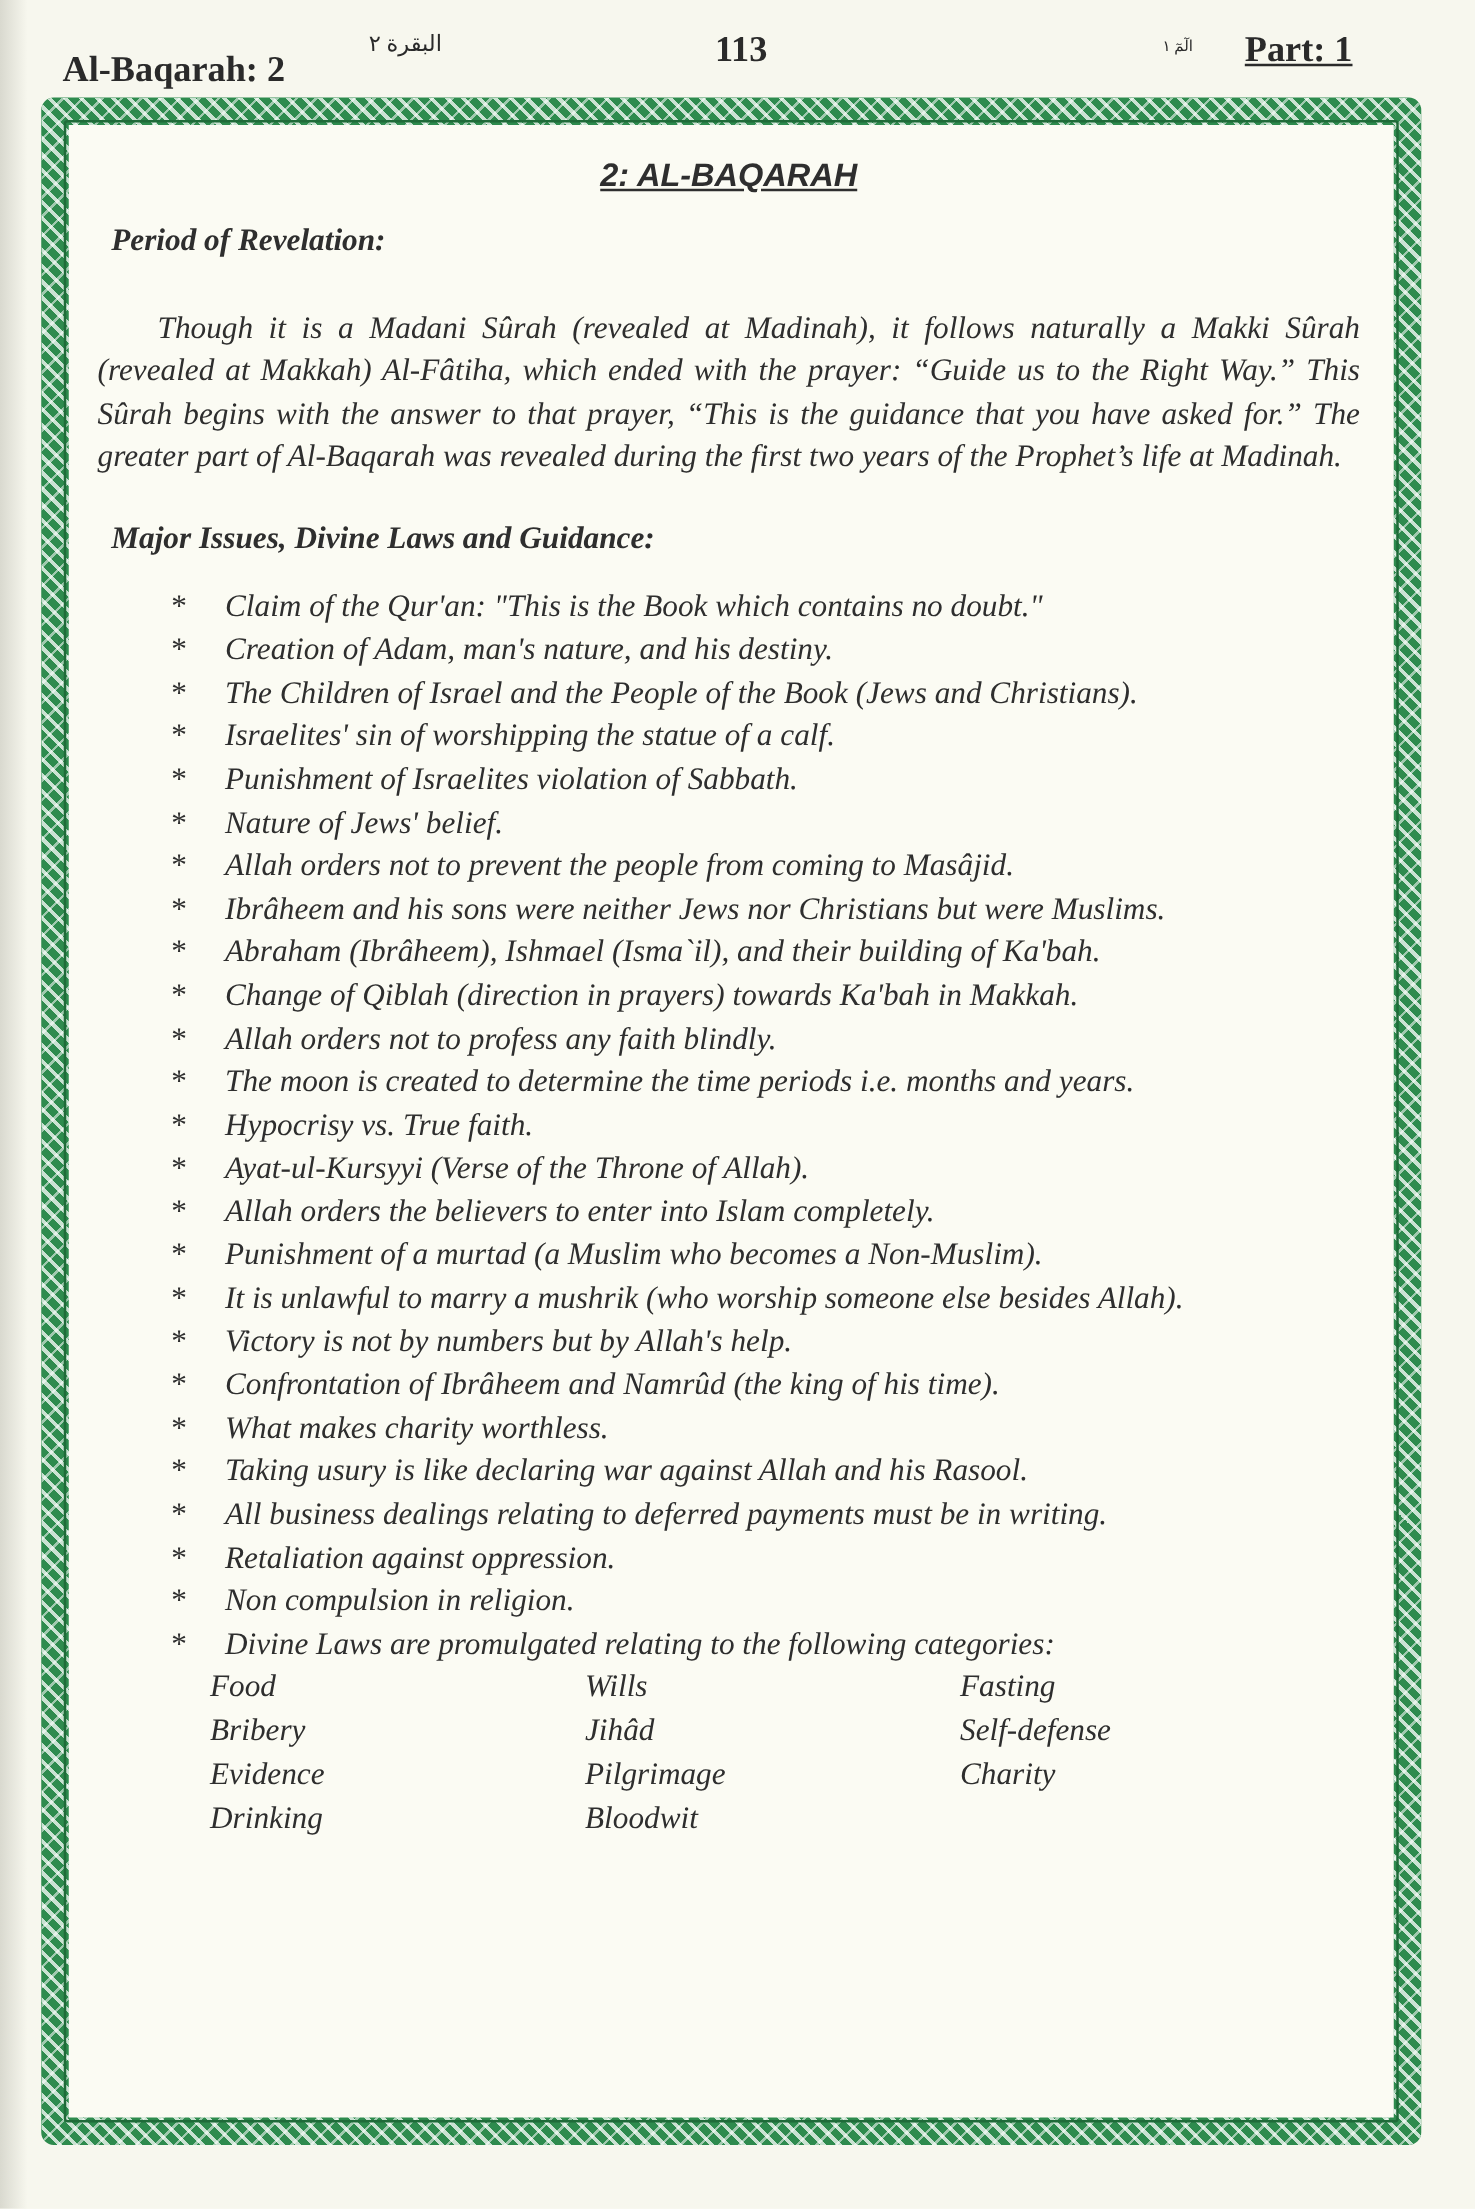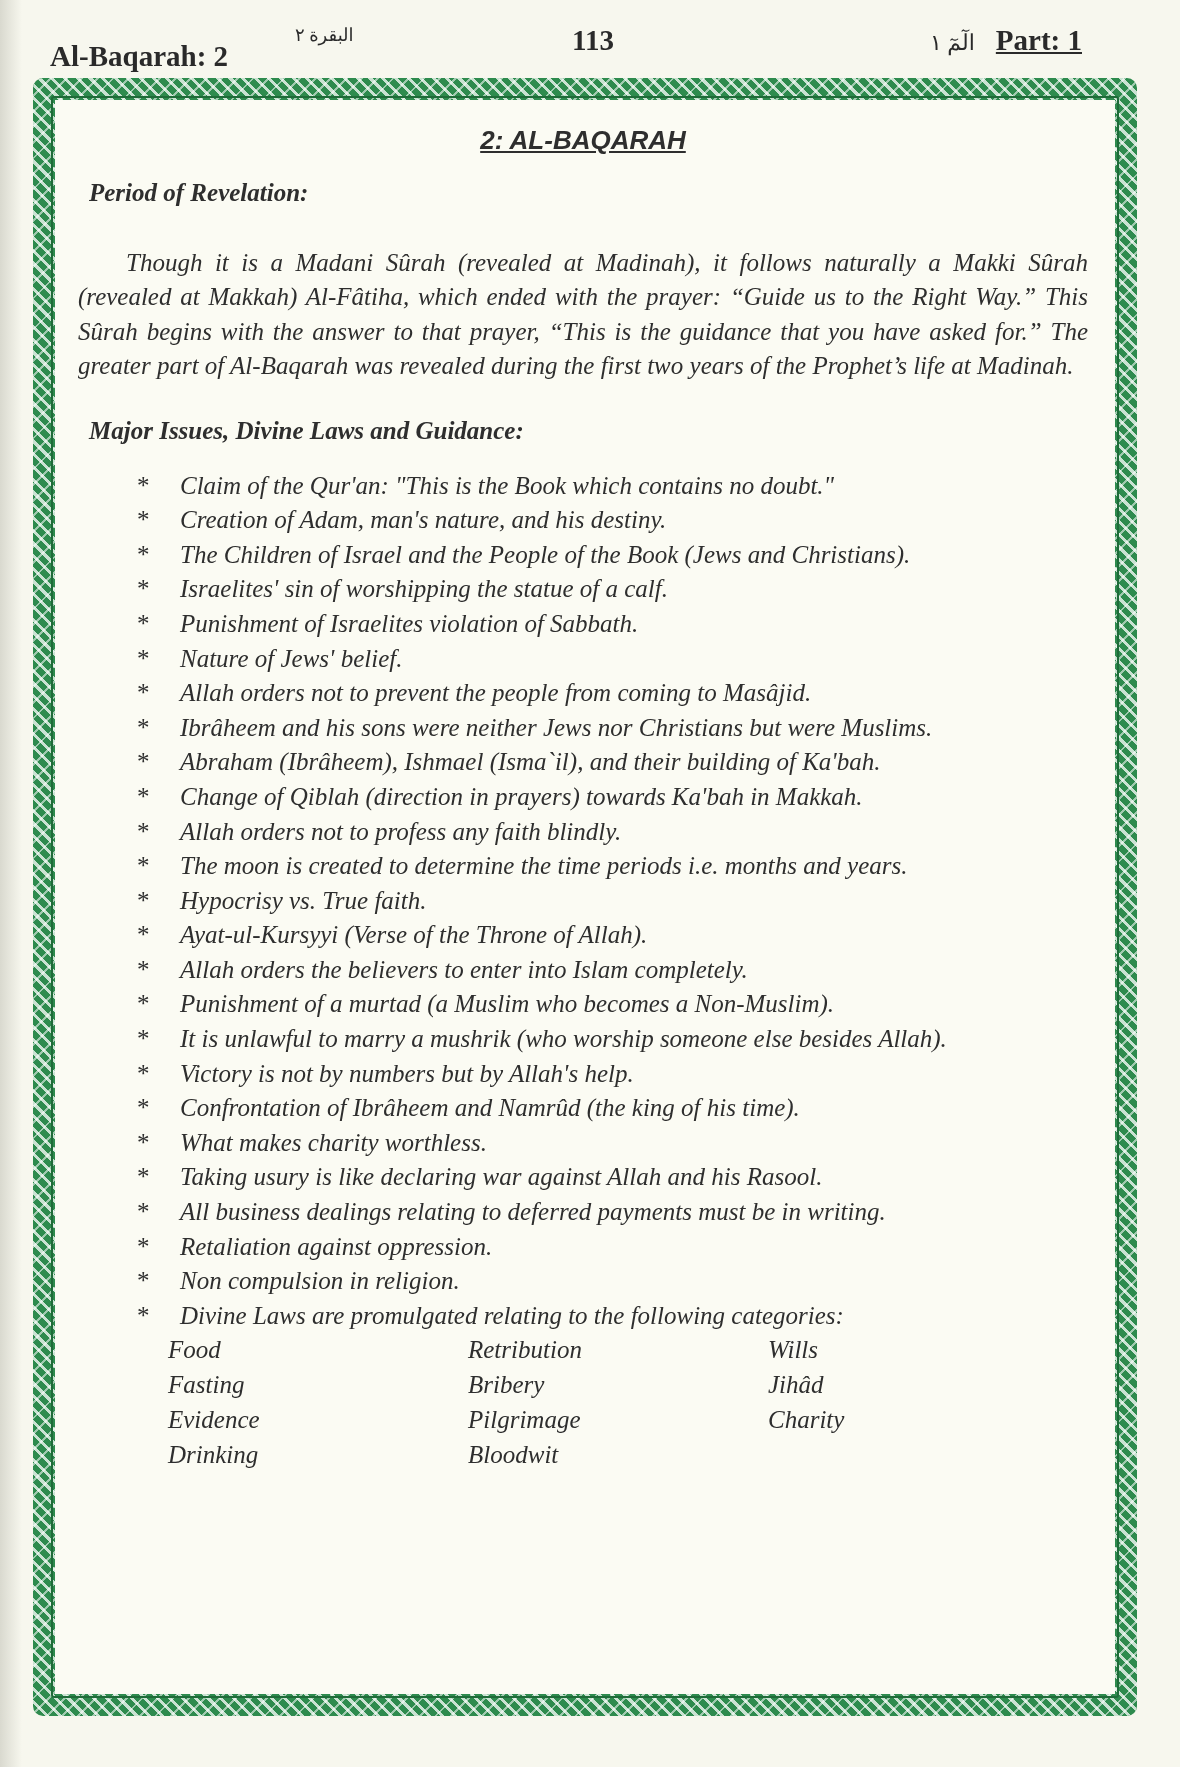--- a/index.html
+++ b/index.html
@@ -15,21 +15,21 @@
       background: linear-gradient(to right, #d9d9cf, #f7f7ee);
     }
     
     .running-header {
       position: absolute; top: 24px; left: 50px; width: 1080px; height: 44px;
       font-weight: bold; font-size: 29px; color: #2a2a2a;
     }
     .rh-surah { position: absolute; left: 0; top: 16px; }
     .rh-arabic-left { position: absolute; left: 245px; top: 0; font-size: 18px; font-weight: normal; direction: rtl; text-align: center; }
     .rh-page { position: absolute; left: 522px; top: 0; }
-    .rh-arabic-right { position: absolute; left: 880px; top: 6px; font-size: 22px; font-weight: normal; direction: rtl; }
+    .rh-arabic-right { position: absolute; left: 880px; top: 6px; font-size: 12px; font-weight: normal; direction: rtl; }
     .rh-part { position: absolute; right: 48px; top: 0; text-decoration: underline; }
 
     
     .frame {
       position: absolute; left: 33px; top: 78px; width: 1104px; height: 1638px;
       box-sizing: border-box;
       border: 22px solid #2e8b4e;
       border-radius: 10px;
       background: #fbfbf3;
     }
@@ -121,24 +121,24 @@
     <li class="issue"><span class="bullet">*</span><span>What makes charity worthless.</span></li>
     <li class="issue"><span class="bullet">*</span><span>Taking usury is like declaring war against Allah and his Rasool.</span></li>
     <li class="issue"><span class="bullet">*</span><span>All business dealings relating to deferred payments must be in writing.</span></li>
     <li class="issue"><span class="bullet">*</span><span>Retaliation against oppression.</span></li>
     <li class="issue"><span class="bullet">*</span><span>Non compulsion in religion.</span></li>
     <li class="issue"><span class="bullet">*</span><span>Divine Laws are promulgated relating to the following categories:</span></li>
   </ul>
 
   <div class="categories">
     <span class="cat">Food</span>
-    <span class="cat">Retribution</span>
     <span class="cat">Wills</span>
     <span class="cat">Fasting</span>
     <span class="cat">Bribery</span>
     <span class="cat">Jihâd</span>
+    <span class="cat">Self-defense</span>
     <span class="cat">Evidence</span>
     <span class="cat">Pilgrimage</span>
     <span class="cat">Charity</span>
     <span class="cat">Drinking</span>
     <span class="cat">Bloodwit</span>
   </div>
 </div>
 
 </body></html>

